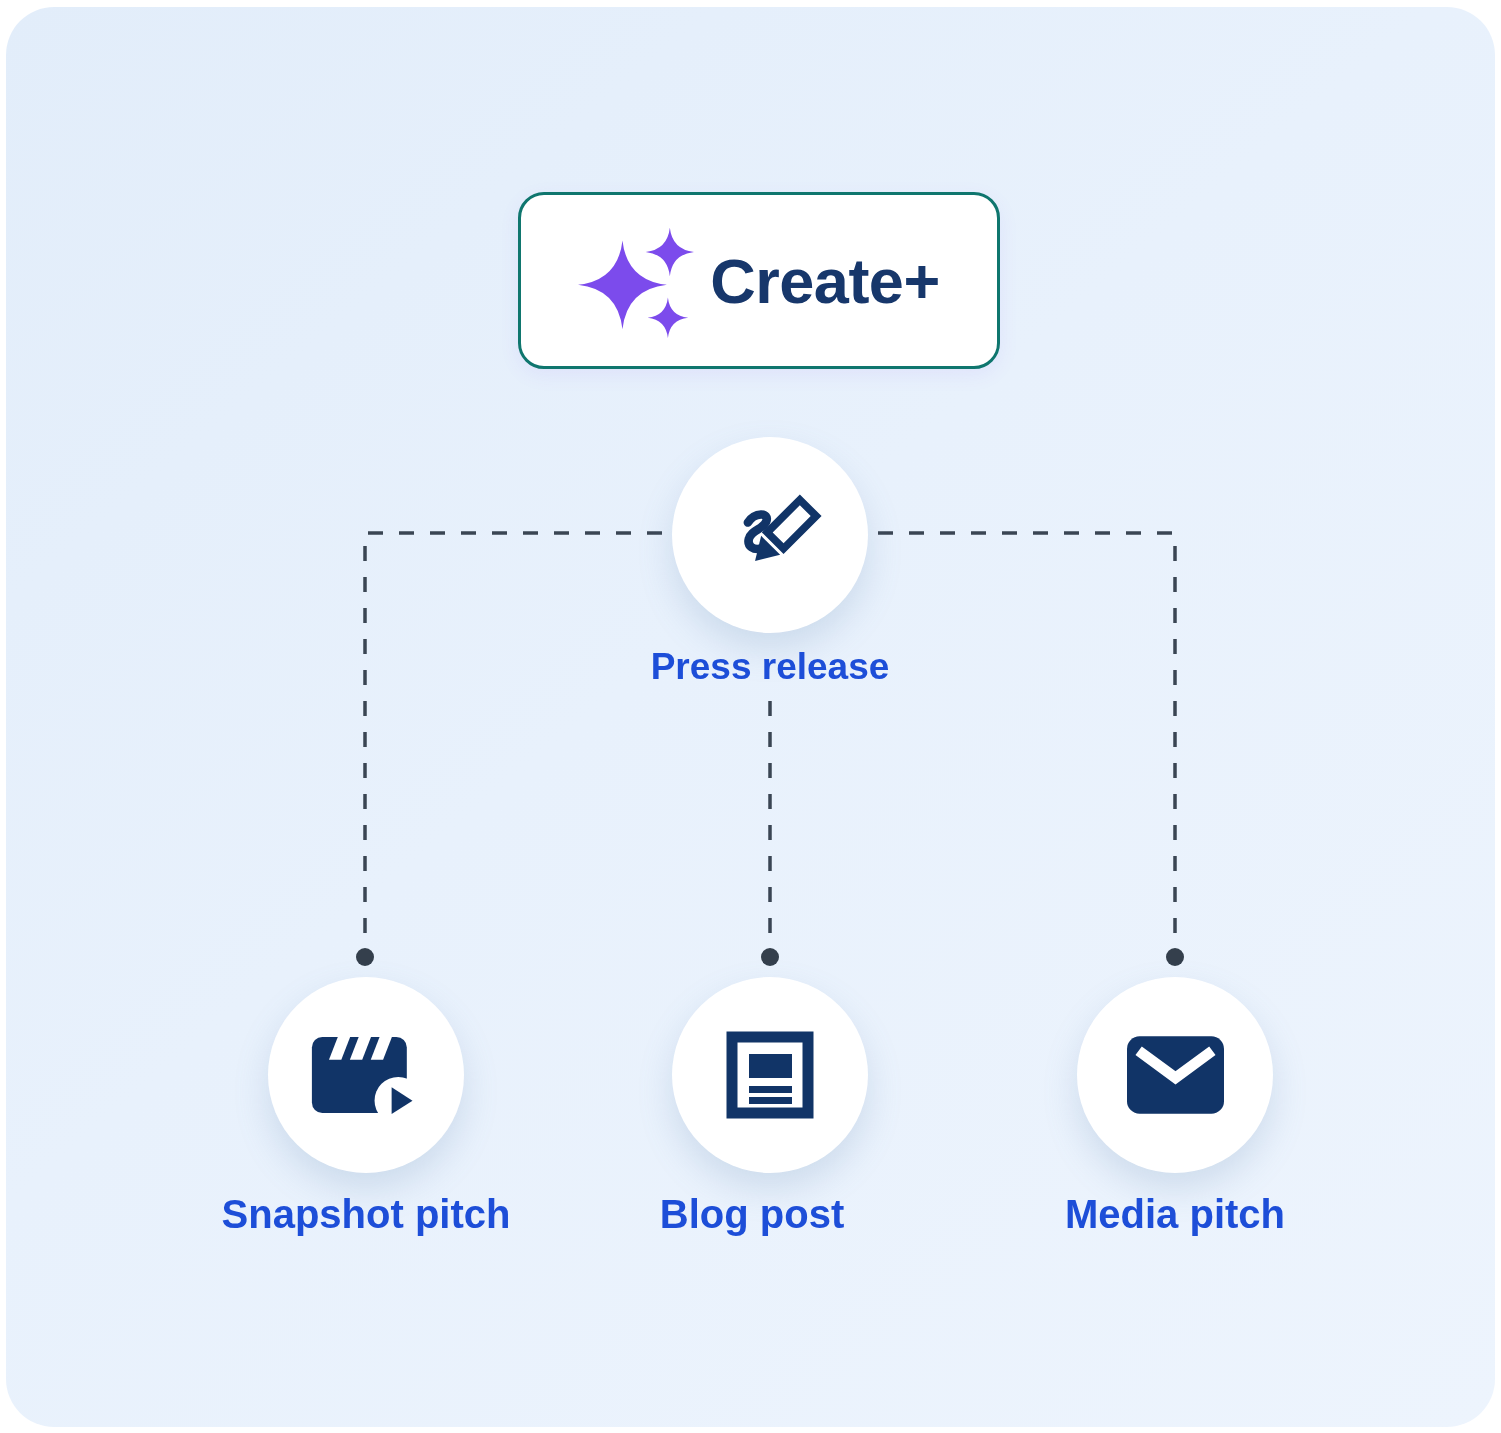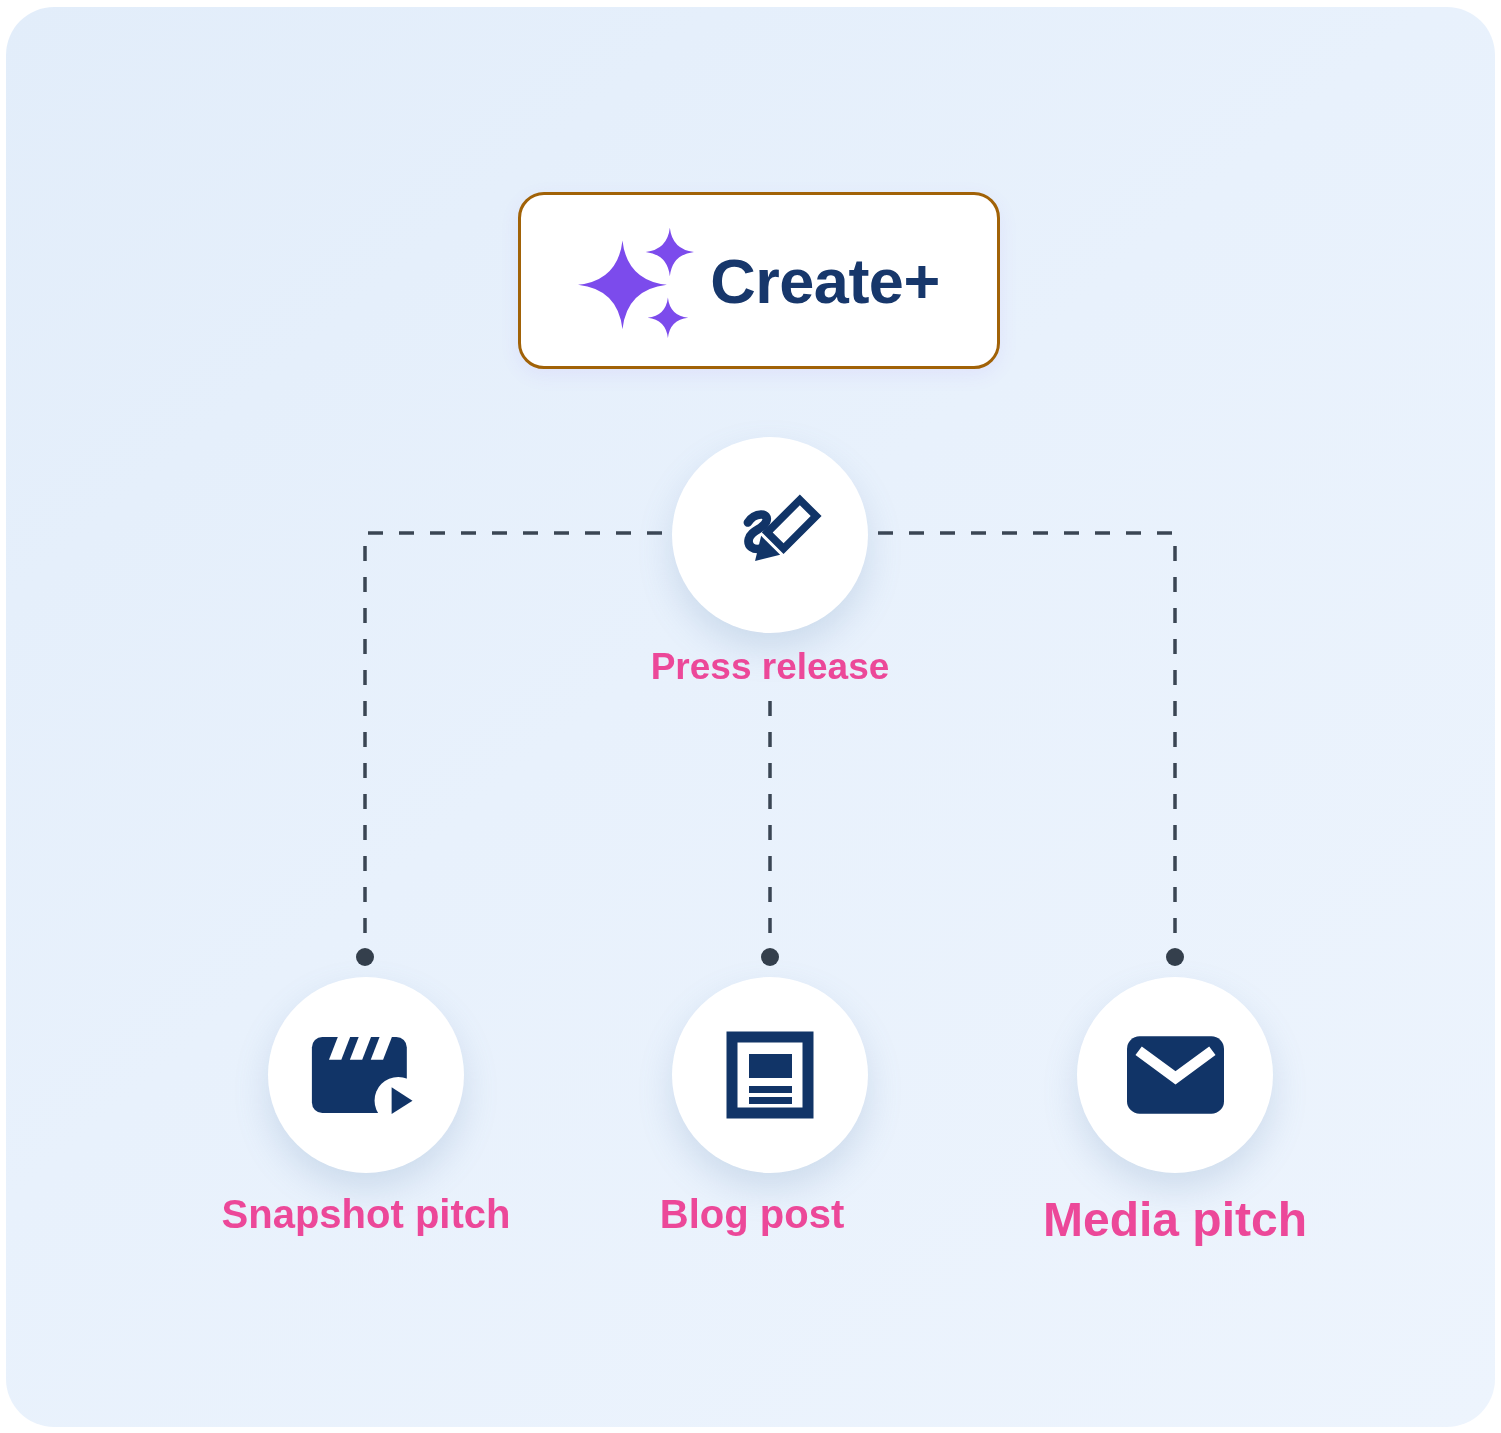--- a/index.html
+++ b/index.html
@@ -18,21 +18,21 @@
     background: linear-gradient(140deg, #e2edfa 0%, #e8f1fc 45%, #edf4fd 100%);
   }
   svg { overflow: visible; display: block; }
 
   
   .create-card {
     position: absolute;
     left: 518px; top: 192px;
     width: 482px; height: 177px;
     background: #ffffff;
-    border: 3px solid #a16207;
+    border: 3px solid #0f766e;
     border-radius: 26px;
     box-sizing: border-box;
     display: flex;
     align-items: center;
     justify-content: center;
     gap: 16px;
     box-shadow: 0 6px 20px rgba(124, 75, 236, 0.08);
     cursor: pointer;
   }
   .create-label {
@@ -57,26 +57,26 @@
   .node-video    { left: 268px;  top: 977px; }
   .node-blog     { left: 672px;  top: 977px; }
   .node-pitch    { left: 1077px; top: 977px; }
 
   
   .diagram-label {
     position: absolute;
     width: 460px;
     text-align: center;
     font-weight: 700;
-    color: #ec4899;
+    color: #1d4ed8;
   }
   .label-press { left: 540px; top: 646px; font-size: 37px; }
   .label-video { left: 136px; top: 1192px; font-size: 40px; }
   .label-blog  { left: 522px; top: 1192px; font-size: 40px; }
-  .label-pitch { left: 945px; top: 1192px; font-size: 48px; }
+  .label-pitch { left: 945px; top: 1192px; font-size: 40px; }
 
   .connectors {
     position: absolute;
     left: 0; top: 0;
     width: 1501px; height: 1433px;
     pointer-events: none;
   }
 </style>
 </head>
 <body>

